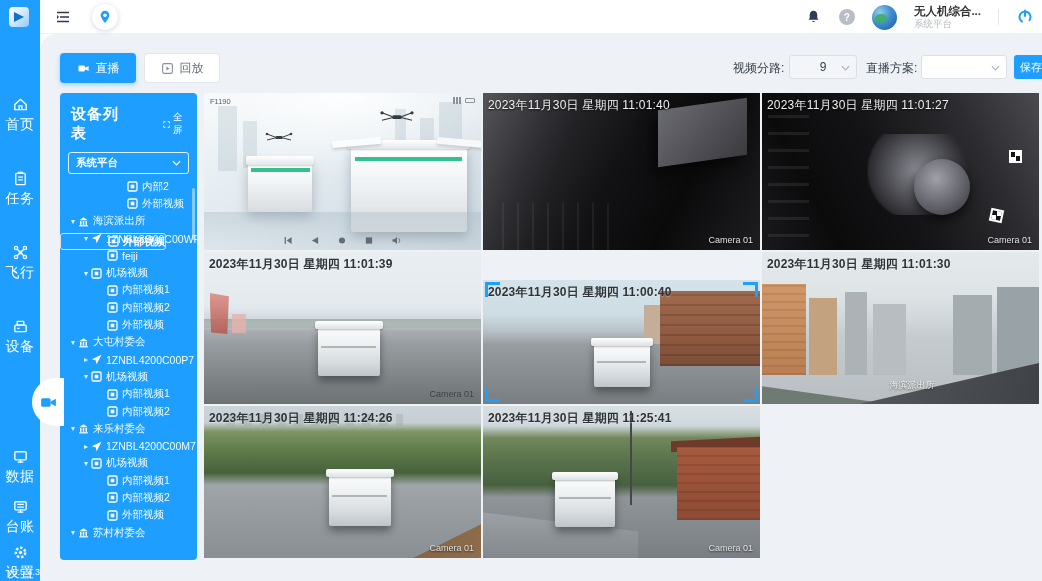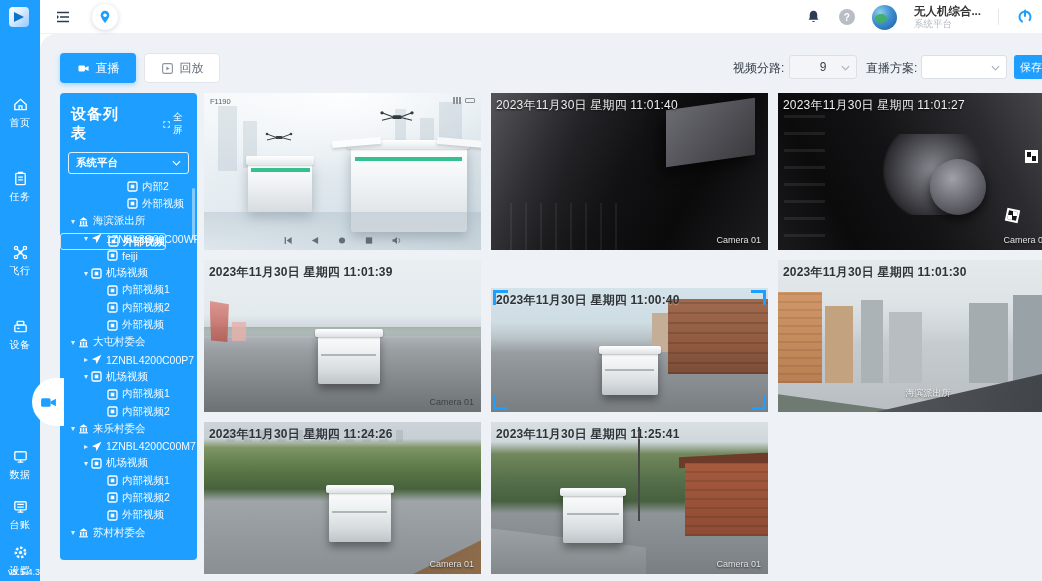--- a/index.html
+++ b/index.html
@@ -6,21 +6,21 @@
   html,body { width:1042px; height:581px; font-family:"Liberation Sans","DejaVu Sans",sans-serif; background:#fff; }
   .page { position:relative; width:1042px; height:581px; overflow:hidden; background:#fff; }
 
   
   .rail { position:absolute; left:0; top:0; width:40px; height:581px; background:#1e9fff; z-index:5; }
   .logo { position:absolute; left:9px; top:7px; width:20px; height:20px; border-radius:4px;
           background:linear-gradient(135deg,#ffffff 0%,#d9ecff 45%,#8fc9ff 100%); }
   .logo::after { content:''; position:absolute; left:5px; top:5px; width:0; height:0;
           border-left:10px solid #0f72c8; border-top:5px solid transparent; border-bottom:5px solid transparent; }
   .nav-it { position:absolute; left:0; width:40px; display:flex; flex-direction:column; align-items:center; gap:3px; color:#fff; cursor:pointer; }
-  .nav-it span { font-size:10px; letter-spacing:.5px; }
+  .nav-it span { font-size:14px; letter-spacing:.5px; }
   .nav-home{top:96px} .nav-tasks{top:170px} .nav-flight{top:244px} .nav-devices{top:318px}
   .nav-data{top:448px} .nav-ledger{top:498px} .nav-settings{top:544px}
   .nav-active-bubble { position:absolute; left:32px; top:378px; width:32px; height:48px; background:#fff;
           border-radius:24px 0 0 24px; z-index:6; display:flex; align-items:center; justify-content:center; }
   .version { position:absolute; left:0; bottom:4px; width:64px; text-align:left; padding-left:8px; color:#fff; font-size:9px; z-index:7; }
 
   
   .hdr { position:absolute; left:40px; top:0; width:1002px; height:34px; background:#fff; border-bottom:1px solid #eef0f3; z-index:4; }
   .menu-btn { position:absolute; left:14px; top:8px; width:18px; height:18px; cursor:pointer; }
   .pin-btn { position:absolute; left:52px; top:4px; width:26px; height:26px; border-radius:50%; background:#fff;
@@ -65,21 +65,21 @@
   .tree { position:relative; margin-top:4px; }
   .trow { display:flex; align-items:center; height:17.3px; font-size:10.5px; color:#f4faff; cursor:pointer; white-space:nowrap; }
   .trow.sel .tlabel { font-weight:bold; color:#fff; }
   .caret { width:10px; font-size:8px; color:#e2f1ff; text-align:center; flex:none; }
   .ticon { width:13px; height:11px; flex:none; display:inline-flex; align-items:center; }
   .tlabel { padding-left:2px; }
   .pthumb { position:absolute; right:2px; top:95px; width:3px; height:52px; border-radius:2px; background:rgba(255,255,255,.45); }
 
   
   .grid { position:absolute; left:204px; top:93px; width:835px; height:465px; display:grid;
-          grid-template-columns:277px 277px 277px; grid-template-rows:157px 152px 152px; gap:10px; }
+          grid-template-columns:277px 277px 277px; grid-template-rows:157px 152px 152px; gap:2px; }
   .cell { position:relative; background:#000; overflow:hidden; cursor:pointer; }
   .ts { position:absolute; left:5px; top:4px; font-size:12px; letter-spacing:.2px; z-index:3; }
   .tsl { color:#f0f0f0; text-shadow:0 1px 2px rgba(0,0,0,.8); }
   .tsd { color:#2e3337; text-shadow:0 1px 1px rgba(255,255,255,.35);font-weight:bold; }
   .cam { position:absolute; right:7px; bottom:5px; font-size:9px; z-index:3; }
   .caml { color:#dfe2e4; text-shadow:0 1px 2px rgba(0,0,0,.7); } .camd { color:#3c4246; }
   .wm { position:absolute; left:46%; bottom:8%; font-size:9px; color:rgba(255,255,255,.88); text-shadow:0 1px 2px rgba(0,0,0,.6); z-index:3; }
 
   
   .scene1 { background:radial-gradient(120% 90% at 50% 0%, rgba(255,255,255,.95), rgba(255,255,255,0) 60%),

